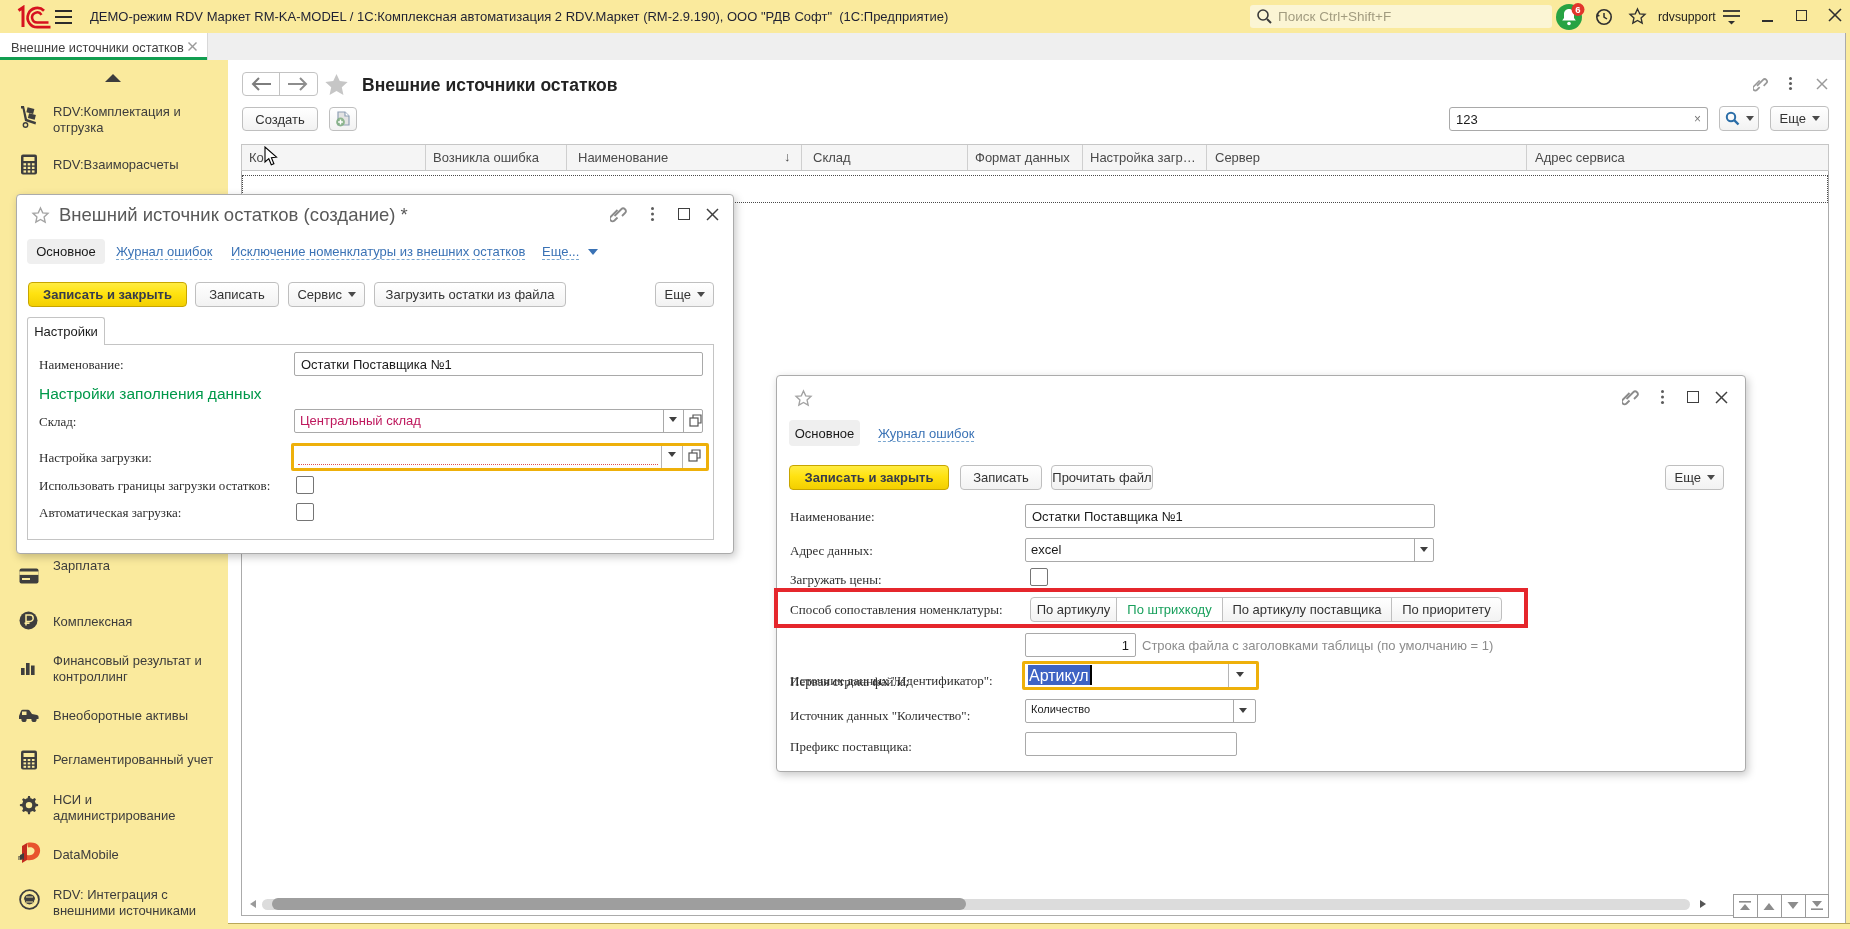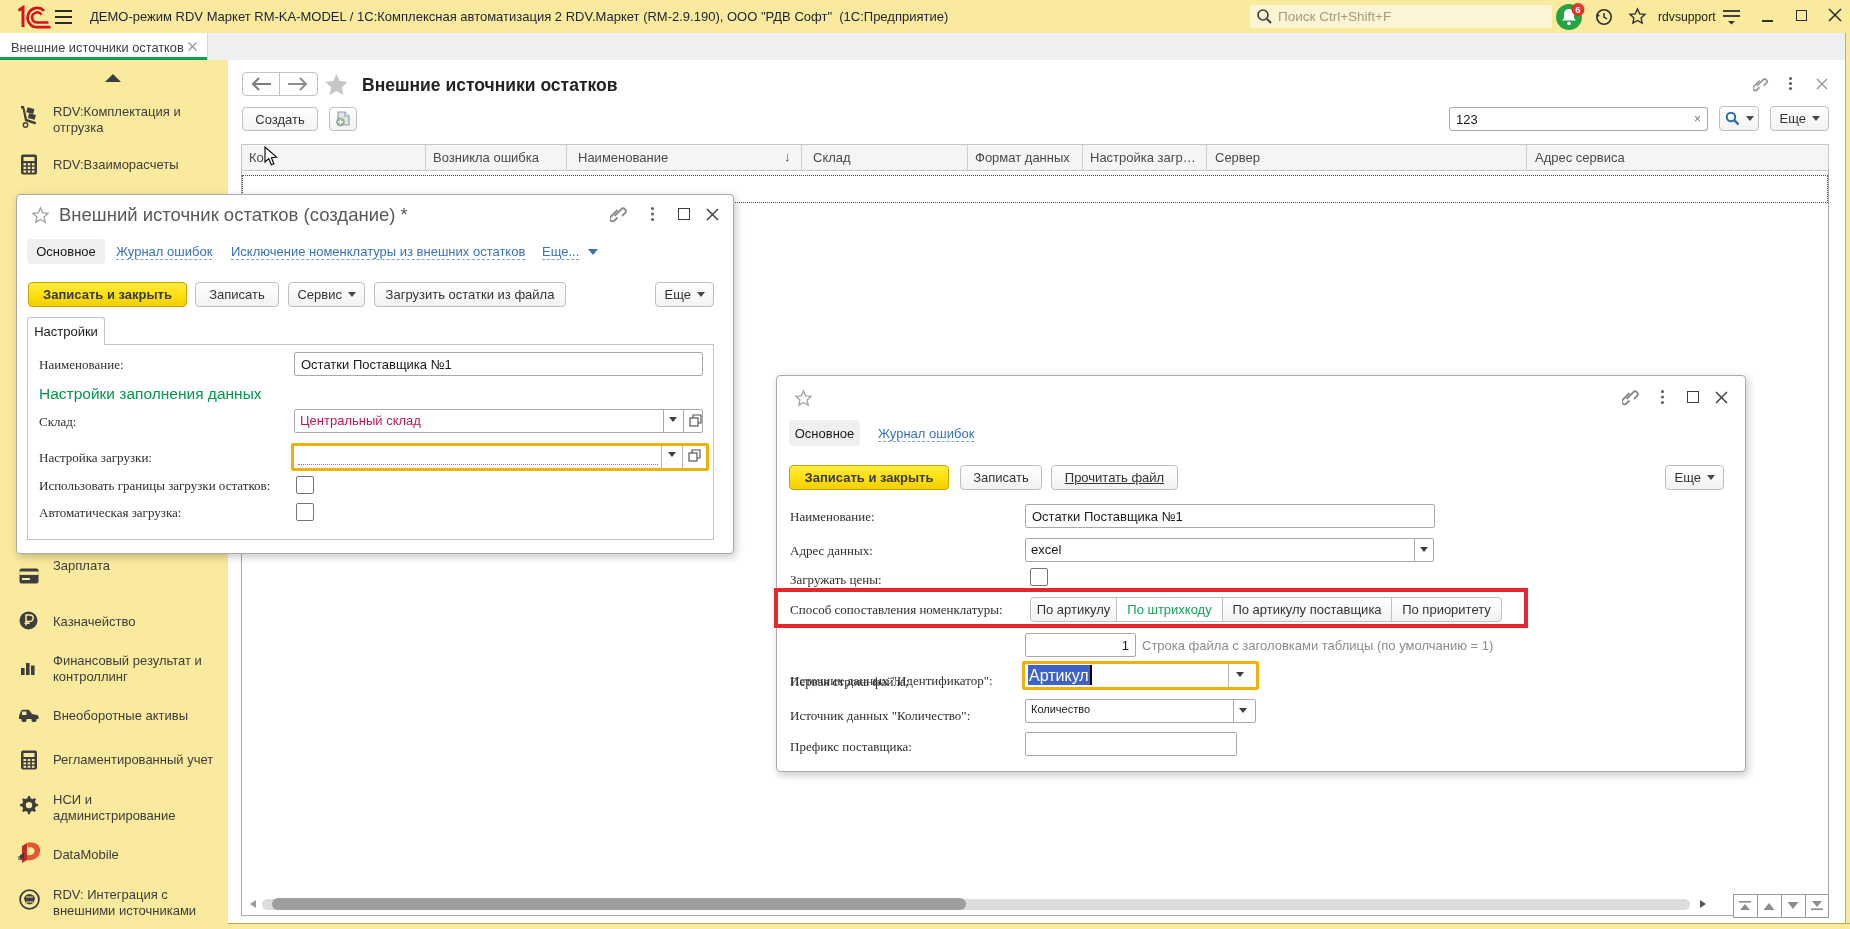--- a/index.html
+++ b/index.html
@@ -114,21 +114,21 @@
       <rect x="0.5" y="0.5" width="19" height="15" rx="2" fill="#3e3e3e"></rect>
       <rect x="0.5" y="3.5" width="19" height="3.4" fill="#faea9d"></rect>
       <rect x="3" y="10" width="8" height="2" fill="#faea9d"></rect>
     </svg>
 <div class="sideitem" style="left:53px;top:558px;">Зарплата</div>
 
 <svg class="abs" style="left:19px;top:611px;" width="19" height="19" viewBox="0 0 19 19">
       <circle cx="9.5" cy="9.5" r="9" fill="#3e3e3e"></circle>
       <path d="M7 14.5 L7 4 L11 4 a3.2 3.2 0 0 1 0 6.4 L7 10.4 M5.5 12.2 L10.5 12.2" fill="none" stroke="#faea9d" stroke-width="1.5"></path>
     </svg>
-<div class="sideitem" style="left:53px;top:614px;">Казначейство</div>
+<div class="sideitem" style="left:53px;top:614px;">Комплексная</div>
 
 <svg class="abs" style="left:20px;top:659px;" width="18" height="16" viewBox="0 0 18 16">
       <g fill="#3e3e3e">
         <rect x="1" y="9" width="3.6" height="7"></rect>
         <rect x="6" y="4" width="3.6" height="12"></rect>
         <rect x="11" y="6.5" width="3.6" height="9.5"></rect>
       </g>
     </svg>
 <div class="sideitem" style="left:53px;top:653px;">Финансовый результат и<br>контроллинг</div>
 
@@ -370,21 +370,21 @@
   <div class="abs" style="left:910px;top:15px;width:10px;height:10px;border:1.6px solid #3f3f3f;"></div>
   <svg class="abs" style="left:938px;top:15px;" width="13" height="13" viewBox="0 0 13 13">
       <line x1="1" y1="1" x2="12" y2="12" stroke="#3f3f3f" stroke-width="1.5"></line>
       <line x1="12" y1="1" x2="1" y2="12" stroke="#3f3f3f" stroke-width="1.5"></line>
     </svg>
   <div class="chip" style="left:12px;top:44px;width:71px;height:26px;">Основное</div>
   <div class="blink" style="left:101px;top:50px;"><span>Журнал ошибок</span></div>
 
   <div class="ybtn" style="left:12px;top:89px;width:160px;height:25px;">Записать и закрыть</div>
   <div class="btn" style="left:183px;top:89px;width:82px;height:25px;">Записать</div>
-  <div class="btn" style="left:274px;top:89px;width:127px;height:25px;text-decoration:underline;">Прочитать файл</div>
+  <div class="btn" style="left:274px;top:89px;width:102px;height:25px;">Прочитать файл</div>
   <div class="btn" style="left:888px;top:89px;width:59px;height:25px;">Еще&nbsp;<span class="caret-down" style="margin-left:2px"></span></div>
 
   <div class="lbl" style="left:13px;top:133px;">Наименование:</div>
   <div class="inp" style="left:248px;top:128px;width:410px;height:24px;">Остатки Поставщика №1</div>
 
   <div class="lbl" style="left:13px;top:167px;">Адрес данных:</div>
   <div class="abs" style="left:248px;top:162px;width:409px;height:24px;border:1px solid #a9a9a9;background:#fff;box-sizing:border-box;border-radius:2px;"></div>
   <div class="abs" style="left:254px;top:166px;font-size:13px;color:#1a1a1a;">excel</div>
   <div class="abs" style="left:637px;top:162px;width:1px;height:24px;background:#a9a9a9;"></div>
   <div class="caret" style="left:643px;top:171px;"></div>

